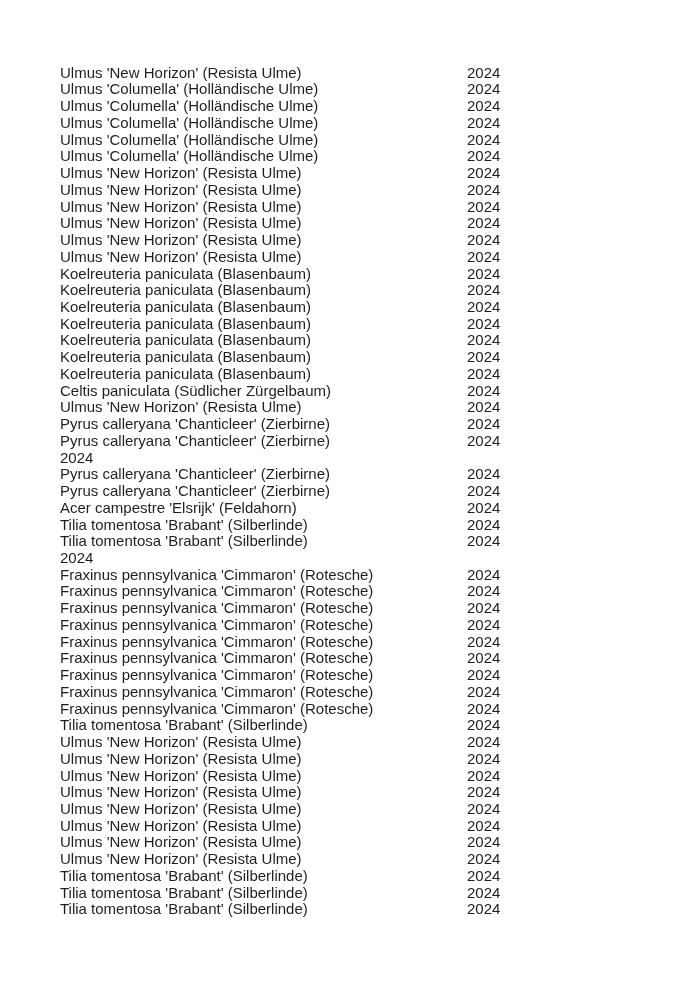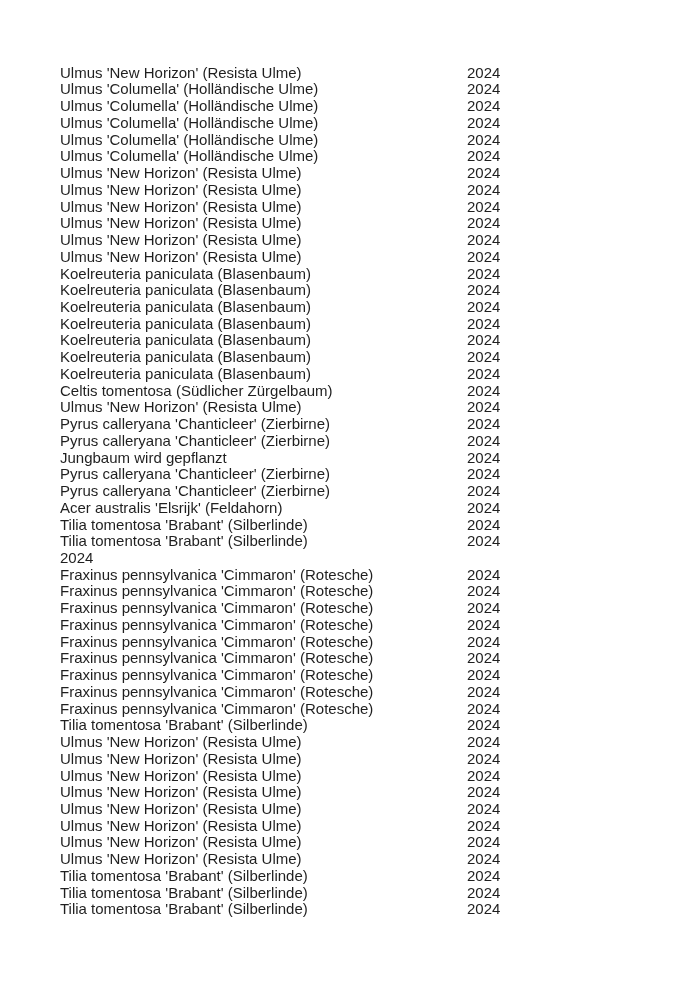--- a/index.html
+++ b/index.html
@@ -131,56 +131,55 @@
     <span class="name">Koelreuteria paniculata (Blasenbaum)</span>
     <span class="year">2024</span>
   </div>
 
   <div class="row">
     <span class="name">Koelreuteria paniculata (Blasenbaum)</span>
     <span class="year">2024</span>
   </div>
 
   <div class="row">
-    <span class="name">Celtis tomentosa (Südlicher Zürgelbaum)</span>
-    <span class="year">2024</span>
-  </div>
-
-  <div class="row">
-    <span class="name">Ulmus 'New Horizon' (Resista Ulme)</span>
-    <span class="year">2024</span>
-  </div>
-
-  <div class="row">
-    <span class="name">Pyrus calleryana 'Chanticleer' (Zierbirne)</span>
-    <span class="year">2024</span>
-  </div>
-
-  <div class="row">
-    <span class="name">Pyrus calleryana 'Chanticleer' (Zierbirne)</span>
-    <span class="year">2024</span>
-  </div>
-
-  <div class="row">
-    <span class="name">Jungbaum wird gepflanzt</span>
-    <span class="year">2024</span>
-  </div>
-
-  <div class="row">
-    <span class="name">Pyrus calleryana 'Chanticleer' (Zierbirne)</span>
-    <span class="year">2024</span>
-  </div>
-
-  <div class="row">
-    <span class="name">Pyrus calleryana 'Chanticleer' (Zierbirne)</span>
-    <span class="year">2024</span>
-  </div>
-
-  <div class="row">
-    <span class="name">Acer australis 'Elsrijk' (Feldahorn)</span>
+    <span class="name">Celtis paniculata (Südlicher Zürgelbaum)</span>
+    <span class="year">2024</span>
+  </div>
+
+  <div class="row">
+    <span class="name">Ulmus 'New Horizon' (Resista Ulme)</span>
+    <span class="year">2024</span>
+  </div>
+
+  <div class="row">
+    <span class="name">Pyrus calleryana 'Chanticleer' (Zierbirne)</span>
+    <span class="year">2024</span>
+  </div>
+
+  <div class="row">
+    <span class="name">Pyrus calleryana 'Chanticleer' (Zierbirne)</span>
+    <span class="year">2024</span>
+  </div>
+
+  <div class="row">
+    <span class="year">2024</span>
+  </div>
+
+  <div class="row">
+    <span class="name">Pyrus calleryana 'Chanticleer' (Zierbirne)</span>
+    <span class="year">2024</span>
+  </div>
+
+  <div class="row">
+    <span class="name">Pyrus calleryana 'Chanticleer' (Zierbirne)</span>
+    <span class="year">2024</span>
+  </div>
+
+  <div class="row">
+    <span class="name">Acer campestre 'Elsrijk' (Feldahorn)</span>
     <span class="year">2024</span>
   </div>
 
   <div class="row">
     <span class="name">Tilia tomentosa 'Brabant' (Silberlinde)</span>
     <span class="year">2024</span>
   </div>
 
   <div class="row">
     <span class="name">Tilia tomentosa 'Brabant' (Silberlinde)</span>

